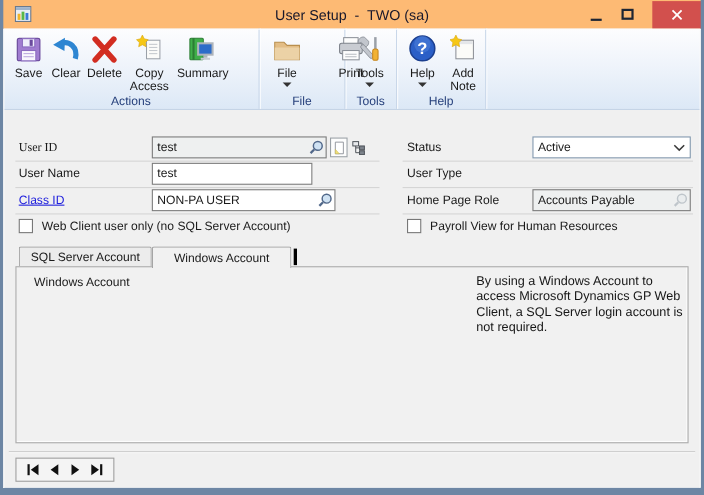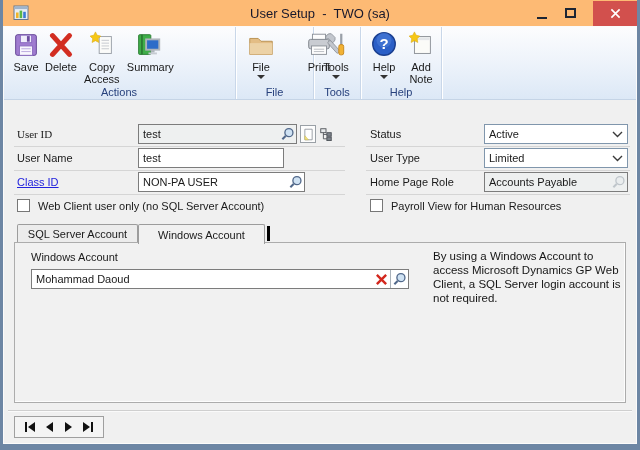--- a/index.html
+++ b/index.html
@@ -102,20 +102,27 @@
           <rect x="10" y="5.5" width="12" height="8" fill="#efedfb" stroke="#8a6bbf"></rect>
           <rect x="17" y="6.5" width="3" height="6" fill="#6b4b9e"></rect>
           <rect x="9" y="17" width="14" height="10" fill="#f8f6fd" stroke="#8a6bbf"></rect>
           <line x1="11" y1="20" x2="21" y2="20" stroke="#b9a6dd"></line>
           <line x1="11" y1="23" x2="21" y2="23" stroke="#b9a6dd"></line>
         </svg>
         <span class="rlabel">Save</span>
       </div>
       <div class="ritem">
         <svg class="ricon" viewBox="0 0 32 32">
+          <path d="M25 25 C28 14 19 6.5 10.5 10.5" fill="none" stroke="#2e86d2" stroke-width="5"></path>
+          <path d="M15 4.5 L3.5 11.5 L14.5 17.5 Z" fill="#2e86d2"></path>
+        </svg>
+        <span class="rlabel">Clear</span>
+      </div>
+      <div class="ritem">
+        <svg class="ricon" viewBox="0 0 32 32">
           <path d="M7 6 L25 26 M25 6 L7 26" stroke="#d22d21" stroke-width="5.5" stroke-linecap="round"></path>
         </svg>
         <span class="rlabel">Delete</span>
       </div>
       <div class="ritem">
         <svg class="ricon" viewBox="0 0 32 32">
           <rect x="13" y="7" width="13" height="18" fill="#fbfbf9" stroke="#9aa0a8"></rect>
           <line x1="15.5" y1="11" x2="23.5" y2="11" stroke="#c4c8cd"></line>
           <line x1="15.5" y1="14" x2="23.5" y2="14" stroke="#c4c8cd"></line>
           <line x1="15.5" y1="17" x2="23.5" y2="17" stroke="#c4c8cd"></line>
@@ -246,27 +253,20 @@
   <div class="dropdown" style="left:484px; top:124px; width:144px;">
     <span>Active</span>
     <span class="spacer"></span>
     <svg width="11" height="7" viewBox="0 0 11 7">
         <path d="M1 1 L5.5 5.5 L10 1" fill="none" stroke="#3a3a3a" stroke-width="1.4"></path>
       </svg>
   </div>
   <div class="rowline" style="left:366px; top:146px; width:264px;"></div>
 
   <span class="flabel" style="left:370px; top:152px;">User Type</span>
-  <div class="dropdown" style="left:484px; top:148px; width:144px;">
-    <span>Limited</span>
-    <span class="spacer"></span>
-    <svg width="11" height="7" viewBox="0 0 11 7">
-        <path d="M1 1 L5.5 5.5 L10 1" fill="none" stroke="#3a3a3a" stroke-width="1.4"></path>
-      </svg>
-  </div>
   <div class="rowline" style="left:366px; top:170px; width:264px;"></div>
 
   <span class="flabel" style="left:370px; top:176px;">Home Page Role</span>
   <div class="field gray" style="left:484px; top:172px; width:144px;">
     <span>Accounts Payable</span>
     <span class="spacer"></span>
     <svg viewBox="0 0 16 16" width="15" height="15" style="margin-right:1px; opacity:.55;">
       <circle cx="9.5" cy="6" r="4.3" fill="#e7ebee" stroke="#9aa4ad" stroke-width="1.4"></circle>
       <line x1="6" y1="9.5" x2="2.5" y2="13" stroke="#9aa4ad" stroke-width="2.2"></line>
     </svg>
@@ -281,33 +281,20 @@
   <div class="tab inactive" style="left:17px; width:121px;">
     <span>SQL Server Account</span>
   </div>
   <div class="tab active" style="left:138px; width:127px;">
     <span>Windows Account</span>
   </div>
   <div class="tab-cursor"></div>
 
   <div class="groupbox">
     <span class="flabel" style="left:16px; top:8px;">Windows Account</span>
-    <div class="wa-field">
-      <span>Mohammad Daoud</span>
-      <span class="spacer"></span>
-      <svg viewBox="0 0 14 14" width="13" height="13" style="margin-right:2px;">
-        <path d="M2 2 L12 12 M12 2 L2 12" stroke="#d3281e" stroke-width="2.6"></path>
-      </svg>
-      <span class="wa-lookup">
-        <svg viewBox="0 0 16 16" width="15" height="15">
-          <circle cx="9.5" cy="6" r="4.3" fill="#cfe2f3" stroke="#51688a" stroke-width="1.4"></circle>
-          <line x1="6" y1="9.5" x2="2.5" y2="13" stroke="#51688a" stroke-width="2.2"></line>
-        </svg>
-      </span>
-    </div>
     <div class="help-text">By using a Windows Account to access Microsoft Dynamics GP Web Client, a SQL Server login account is not required.</div>
   </div>
 
   <div class="divider"></div>
 
   <div class="vcr">
     <span class="vcr-btn">
         <span class="vbar"></span>
         <span class="tri-l"></span>
       </span>

